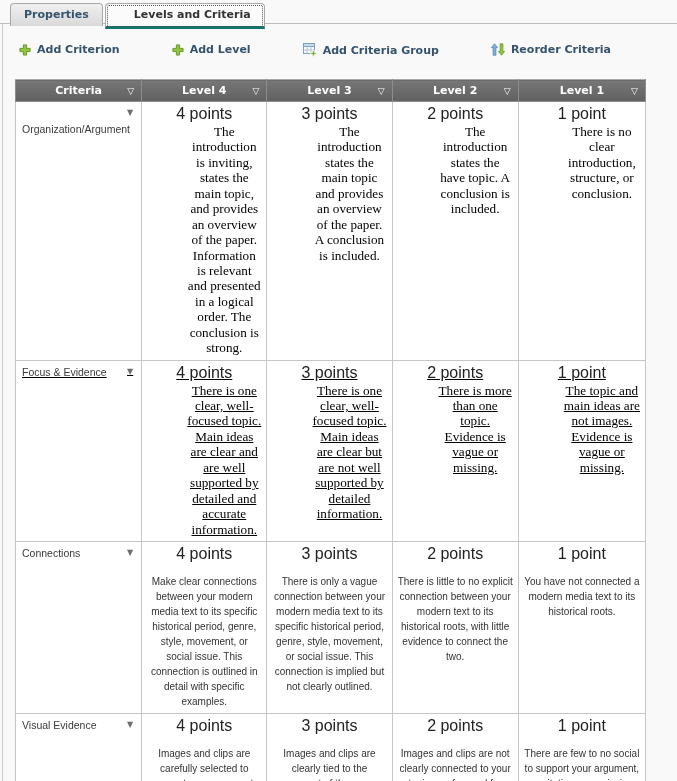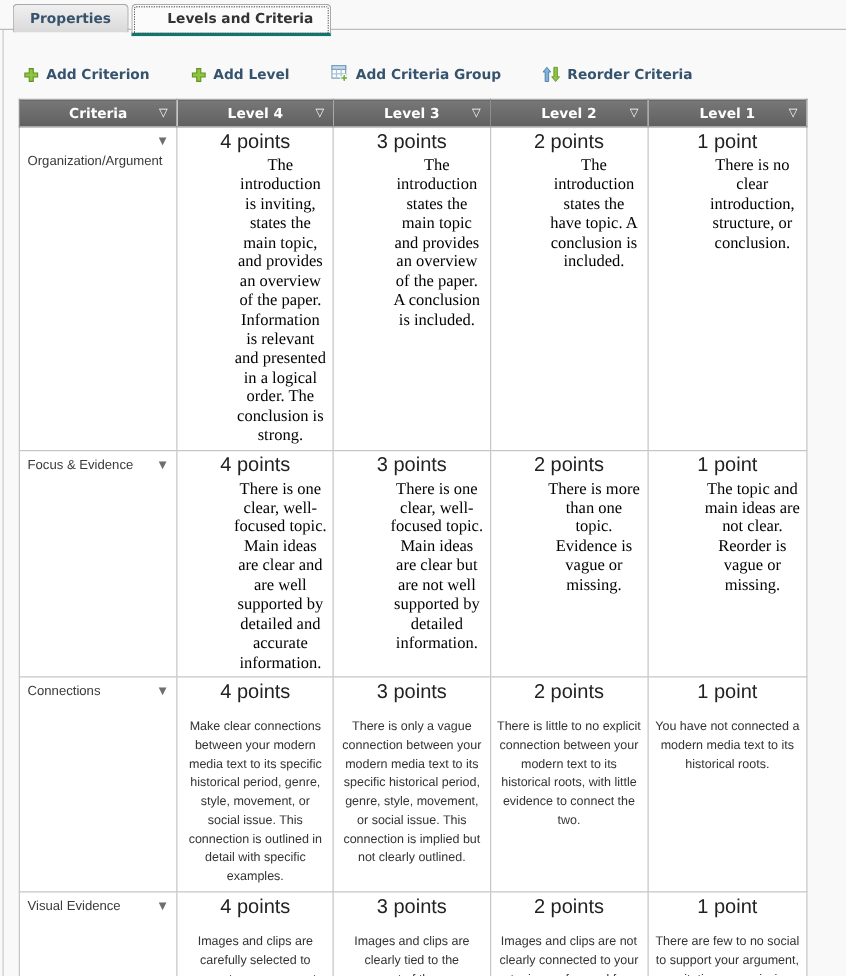--- a/index.html
+++ b/index.html
@@ -36,21 +36,21 @@
 
   
   .content {
     margin-left:2px;
     border-left:1px solid #ccc;
     min-height:757px;
   }
 
   
   .toolbar {
-    display:flex; align-items:flex-end; gap:33px;
+    display:flex; align-items:flex-start; gap:52px;
     padding:19px 13px 0 16px; height:42px;
   }
   .tool-btn {
     display:flex; align-items:center; gap:6px;
     font-size:11px; font-weight:bold; color:#35536d;
     cursor:pointer; white-space:nowrap;
   }
   .tool-btn svg { display:block; }
 
   
@@ -104,21 +104,21 @@
     margin-top:1px;
     margin-left:40px;
   }
   tr.sans .pts { margin-bottom:11px; }
   tr.sans .desc {
     font-family:"Liberation Sans", sans-serif;
     font-size:10px; line-height:1.5; color:#333;
   }
 
   tr.r1 td { height:186px; }
-  tr.r2 td { height:136px; }
+  tr.r2 td { height:136px;text-decoration:underline; }
   tr.r3 td { height:155px; }
   tr.r4 td { height:140px; }
 
   
   tr.overall td {
     background:#e8e8e8; height:39px;
     position:relative; vertical-align:middle;
     text-align:center;
     font-size:11px; font-weight:bold; color:#222;
     font-family:"Liberation Sans", sans-serif;
@@ -252,21 +252,21 @@
       <td class="level-cell">
         <div class="pts">3 points</div>
         <div class="desc">There is one clear, well-focused topic. Main ideas are clear but are not well supported by detailed information.</div>
       </td>
       <td class="level-cell">
         <div class="pts">2 points</div>
         <div class="desc">There is more than one topic. Evidence is vague or missing.</div>
       </td>
       <td class="level-cell">
         <div class="pts">1 point</div>
-        <div class="desc">The topic and main ideas are not clear. Reorder is vague or missing.</div>
+        <div class="desc">The topic and main ideas are not images. Evidence is vague or missing.</div>
       </td>
     </tr>
 
     <tr class="sans r3">
       <td class="crit-cell">
         <div class="crit-inner">
           <span class="crit-label">Connections</span>
           <span class="dd-arrow">▼</span>
         </div>
       </td>

